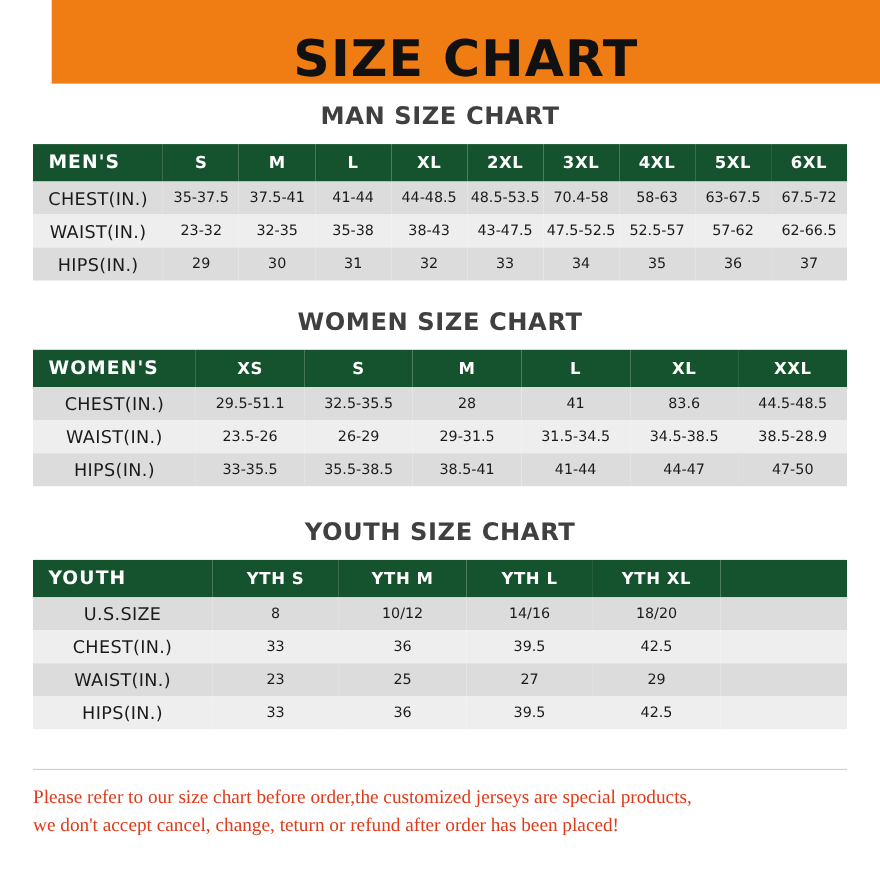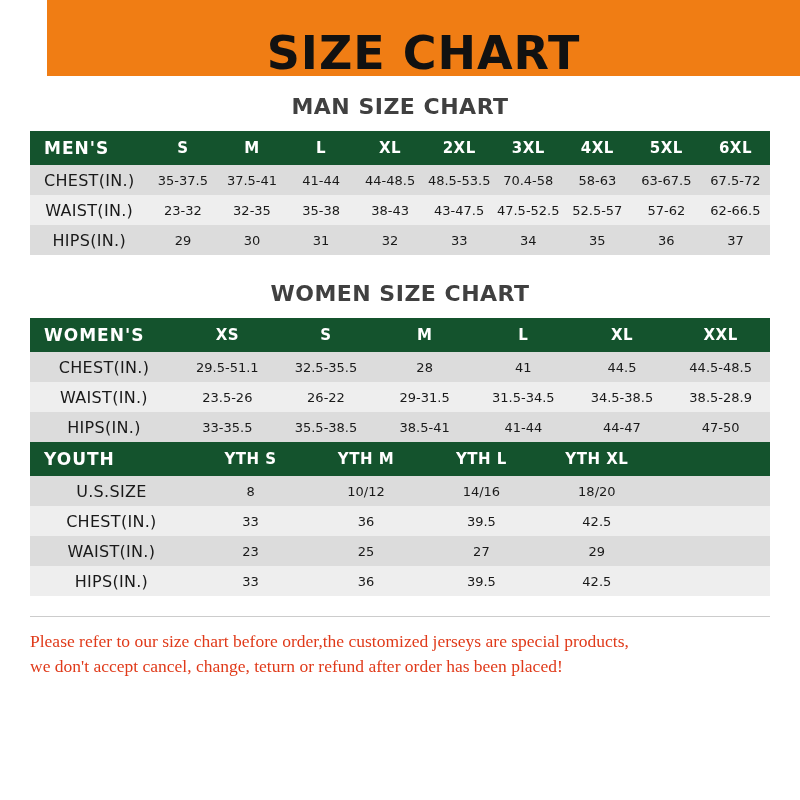--- a/index.html
+++ b/index.html
@@ -93,21 +93,21 @@
     letter-spacing: 0.3px;
     font-size: 16px;
   }
 
   
   table.men col.lbl { width: 16%; }
   table.women col.lbl { width: 20%; }
   table.youth col.lbl { width: 22%; }
 
   .footer-note {
-    margin-top: 20px;
+    margin-top: 36px;
     border-top: 1px solid #cccccc;
     padding-top: 12px;
     font-family: "Liberation Serif", serif;
     font-size: 17.5px;
     line-height: 1.45;
     color: #e03a1a;
     text-align: left;
   }
 </style>
 </head>
@@ -211,44 +211,45 @@
           <th>XXL</th>
         </tr>
       </thead>
       <tbody>
         <tr class="odd">
           <td class="rowlabel">CHEST(IN.)</td>
           <td>29.5-51.1</td>
           <td>32.5-35.5</td>
           <td>28</td>
           <td>41</td>
-          <td>44.5</td>
+          <td>83.6</td>
           <td>44.5-48.5</td>
         </tr>
         <tr class="even">
           <td class="rowlabel">WAIST(IN.)</td>
           <td>23.5-26</td>
-          <td>26-22</td>
+          <td>26-29</td>
           <td>29-31.5</td>
           <td>31.5-34.5</td>
           <td>34.5-38.5</td>
           <td>38.5-28.9</td>
         </tr>
         <tr class="odd">
           <td class="rowlabel">HIPS(IN.)</td>
           <td>33-35.5</td>
           <td>35.5-38.5</td>
           <td>38.5-41</td>
           <td>41-44</td>
           <td>44-47</td>
           <td>47-50</td>
         </tr>
       </tbody>
     </table>
 
+    <div class="section-title t-youth">YOUTH SIZE CHART</div>
     <table class="chart youth">
       <colgroup>
         <col class="lbl">
           <col>
           <col>
           <col>
           <col>
           <col>
       </colgroup>
       <thead>

